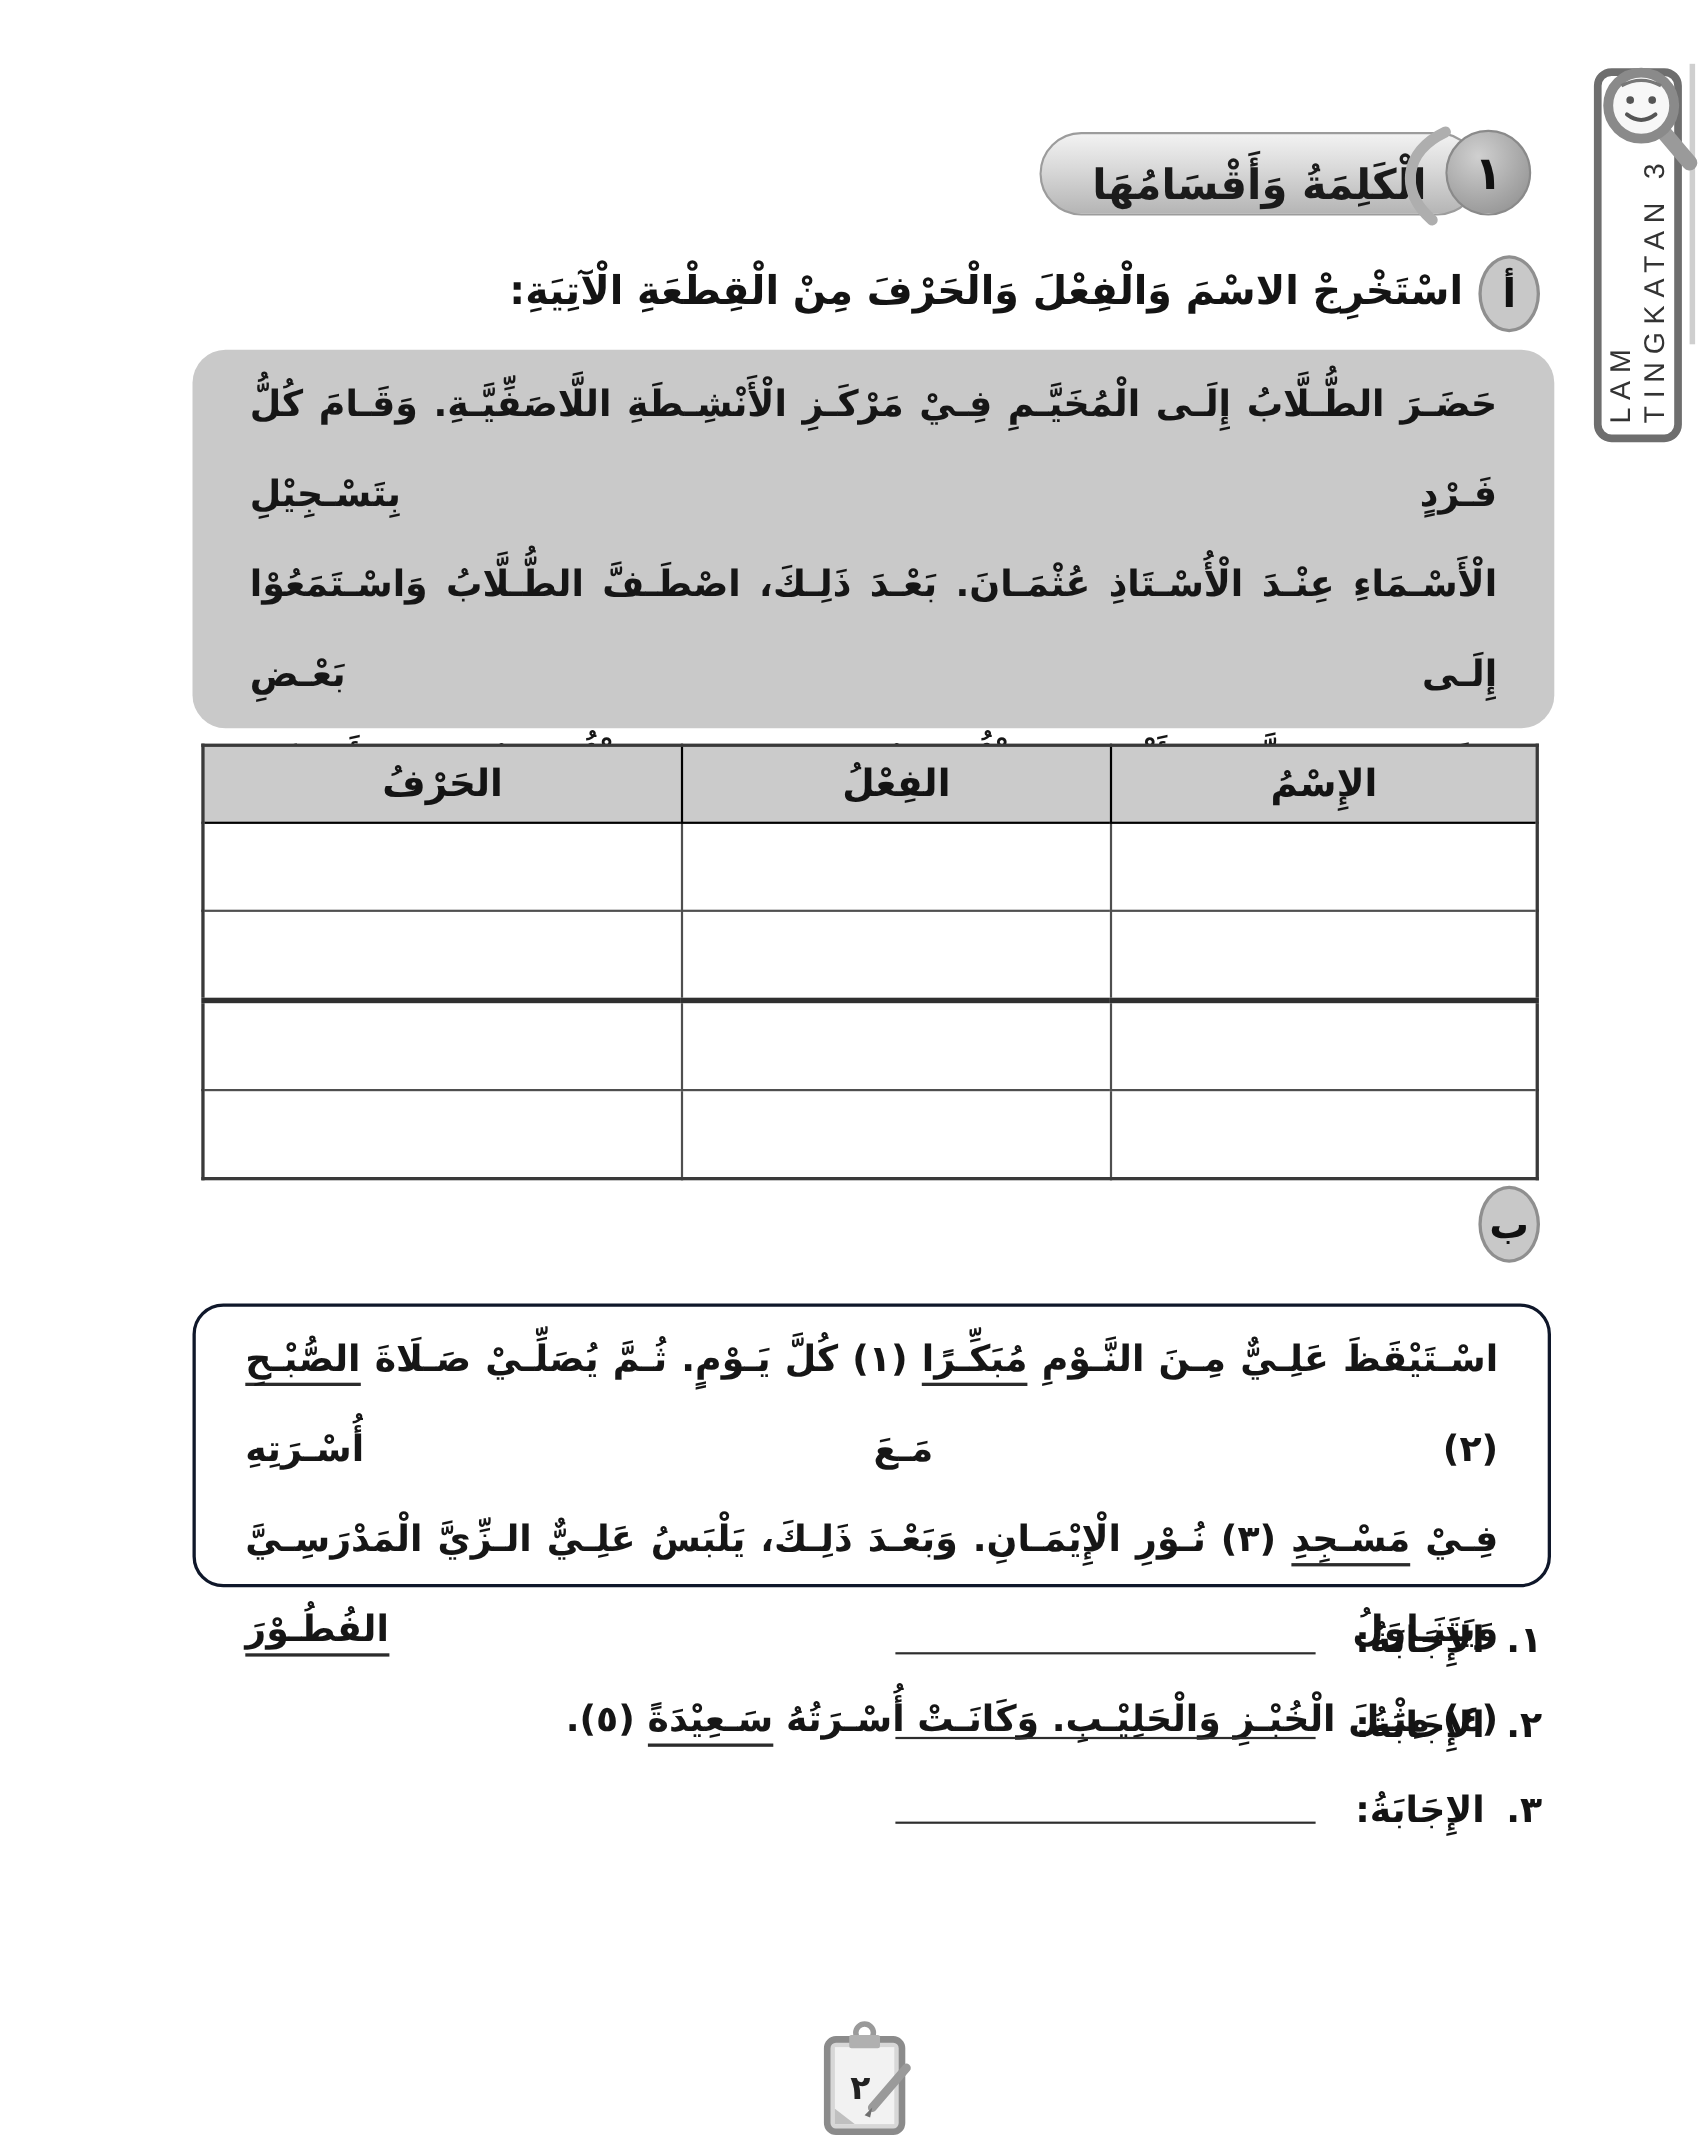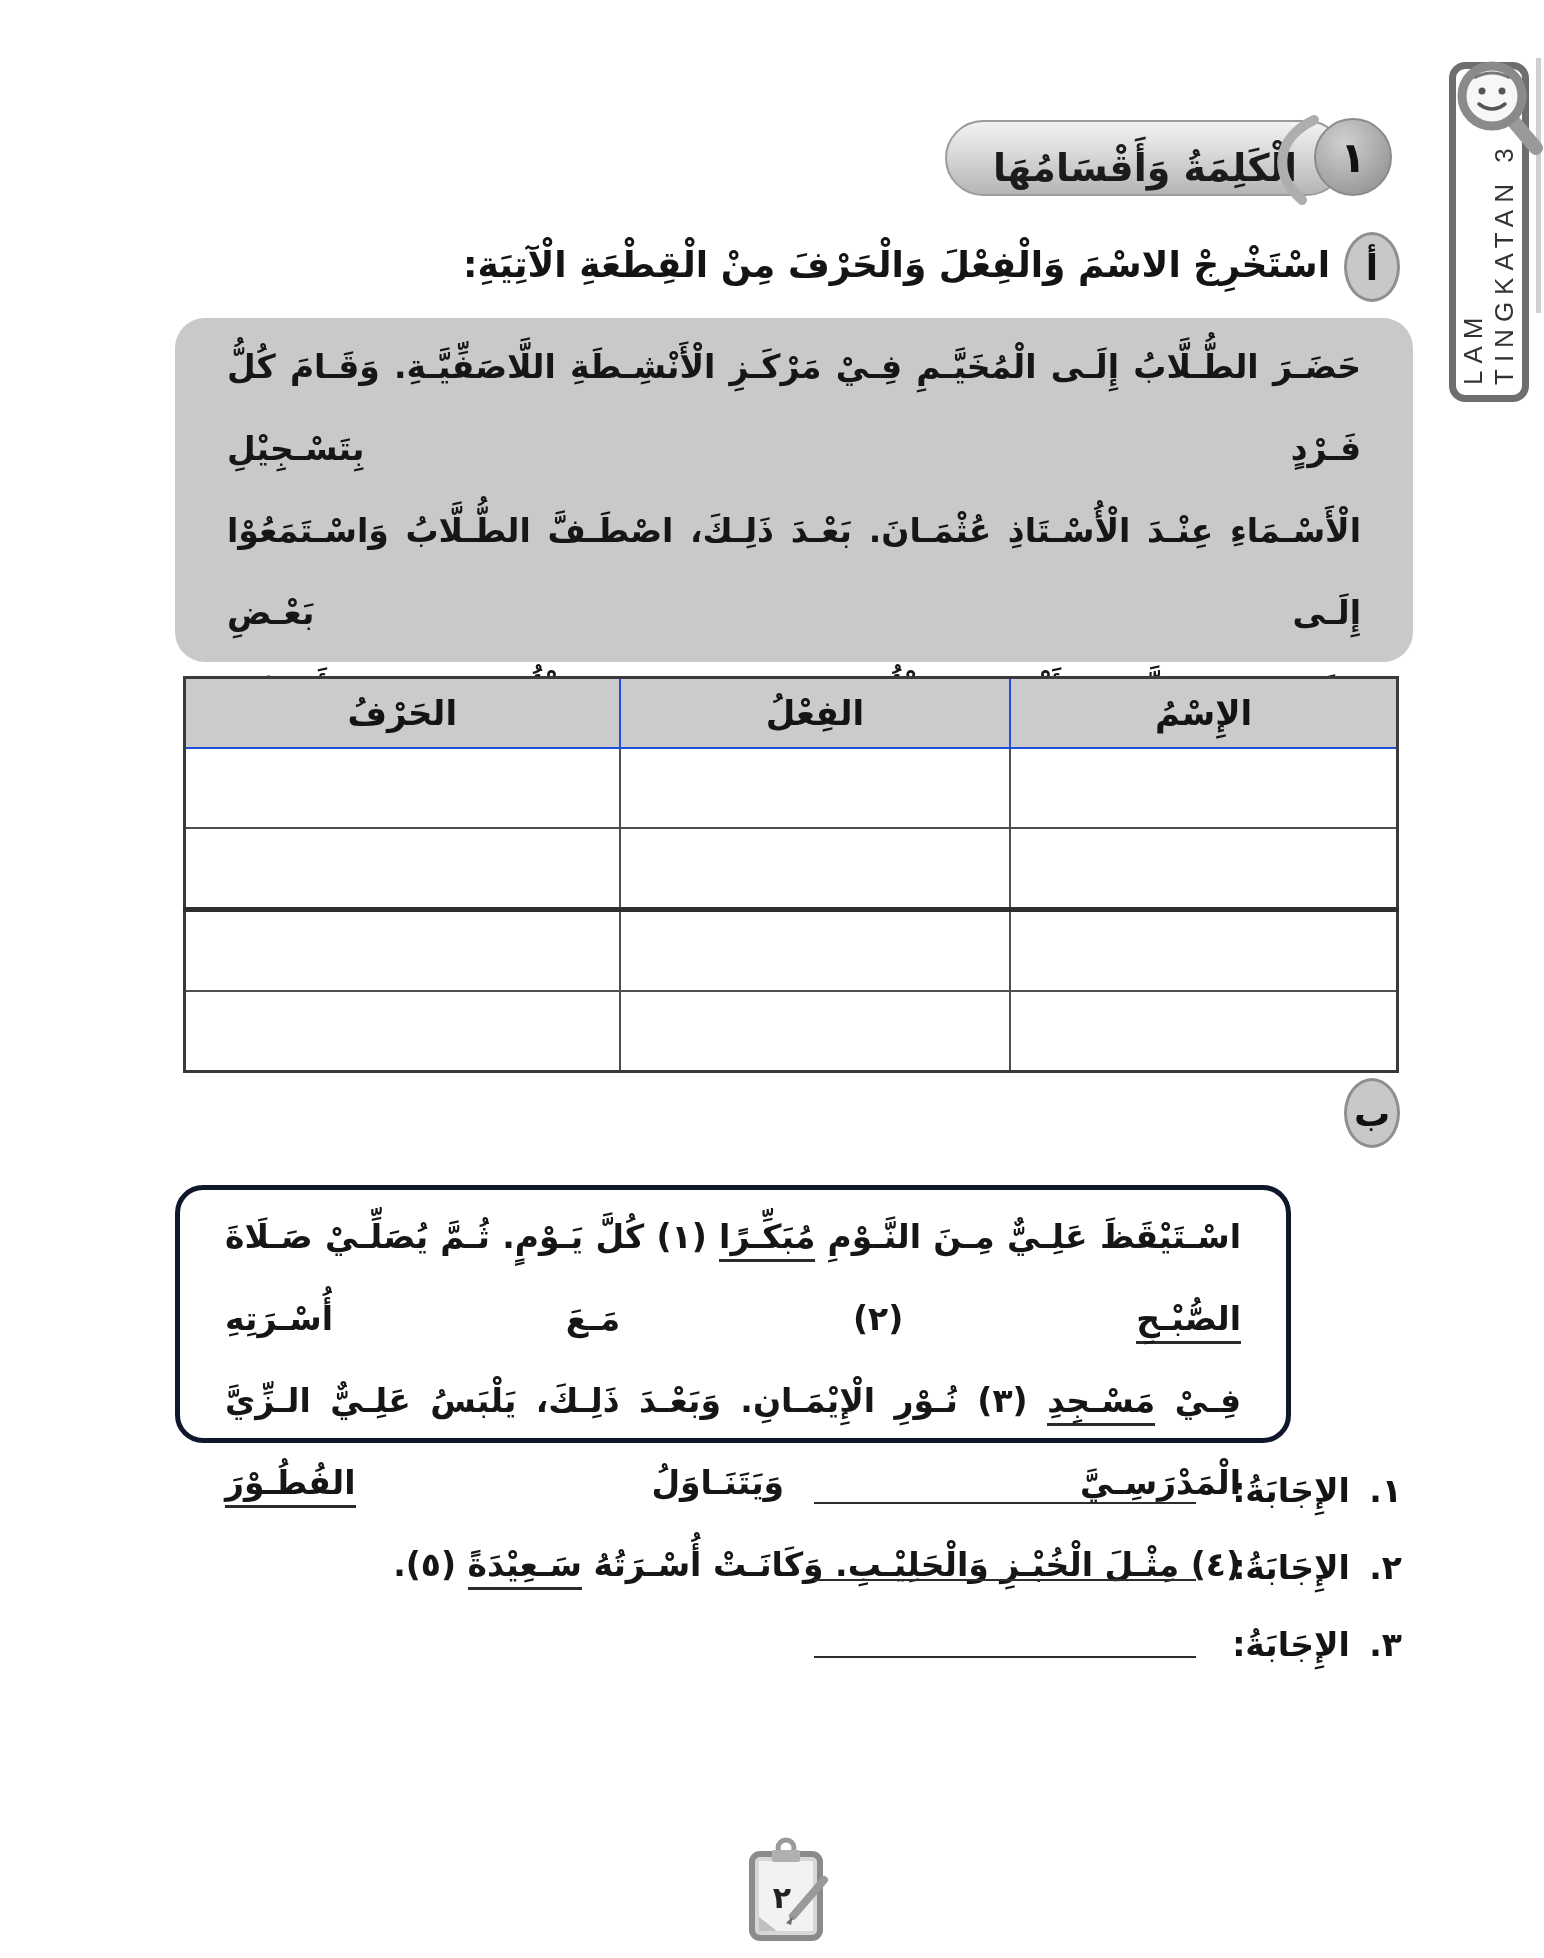--- a/index.html
+++ b/index.html
@@ -32,31 +32,31 @@
   .q-a{top:232px;} .q-b{top:1078px;}
   .q-marker{width:56px;height:70px;border-radius:50%;background:#c8c8c8;border:3px solid #8f8f8f;
     box-sizing:border-box;display:flex;align-items:center;justify-content:center;
     font-size:36px;font-weight:bold;color:#111;flex:0 0 auto;}
   .q-text{font-size:36px;font-weight:bold;color:#141414;white-space:nowrap;padding-bottom:6px;}
 
   
   .passage{box-sizing:border-box;direction:rtl;}
   .passage-a{position:absolute;left:175px;top:318px;width:1238px;height:344px;
     background:#c9c9c9;border-radius:30px;padding:8px 52px;}
-  .passage-b{position:absolute;left:175px;top:1185px;width:1116px;height:258px;
-    background:#fff;border:5px solid #0f172a;border-radius:28px;padding:6px 45px;}
+  .passage-b{position:absolute;left:175px;top:1185px;width:1235px;height:258px;
+    background:#fff;border:3px solid #0f172a;border-radius:28px;padding:6px 45px;}
   .p-line{font-size:33px;font-weight:bold;color:#161616;line-height:82px;
     text-align:justify;text-align-last:justify;}
   .passage .p-line:last-child{text-align-last:right;}
   .underlined{border-bottom:3px solid #2b2b2b;padding-bottom:3px;}
 
   
   .extract-table{position:absolute;left:183px;top:676px;width:1216px;border-collapse:collapse;
     direction:rtl;border:3px solid #3a3a3a;}
-  .extract-table th{height:66px;background:#cbcbcb;border:2px solid #1d4ed8;
+  .extract-table th{height:66px;background:#cbcbcb;border:2px solid #000000;
     font-size:34px;font-weight:bold;color:#141414;}
   .extract-table td{height:76px;border:2px solid #4f4f4f;background:#fff;}
   .extract-table tr.thick td{border-bottom:5px solid #2f2f2f;}
 
   
   .answers{position:absolute;left:810px;top:1452px;width:592px;}
   .answer-row{display:flex;direction:rtl;align-items:center;height:77px;gap:20px;}
   .answer-label{font-size:33px;font-weight:bold;color:#141414;white-space:nowrap;flex:0 0 auto;}
   .answer-label .num{margin-left:8px;}
   .answer-line{flex:1 1 auto;height:0;border-bottom:2px solid #2e2e2e;

